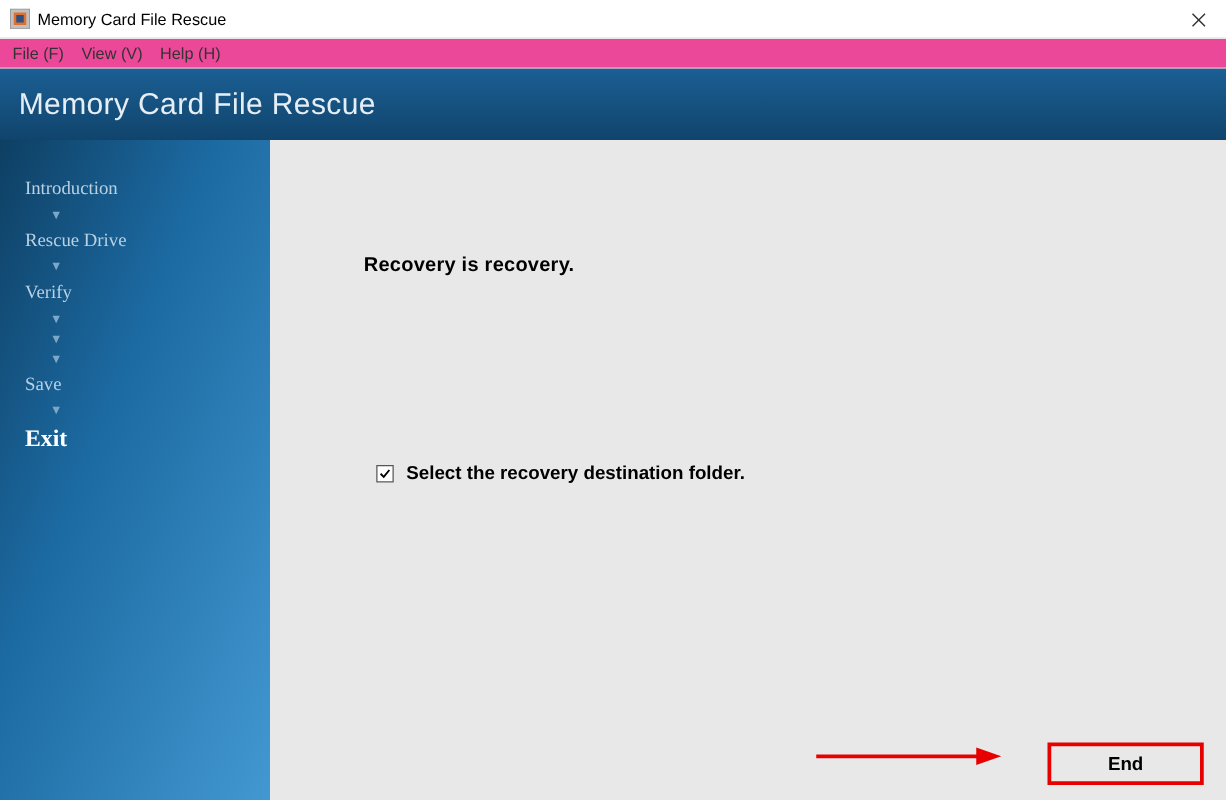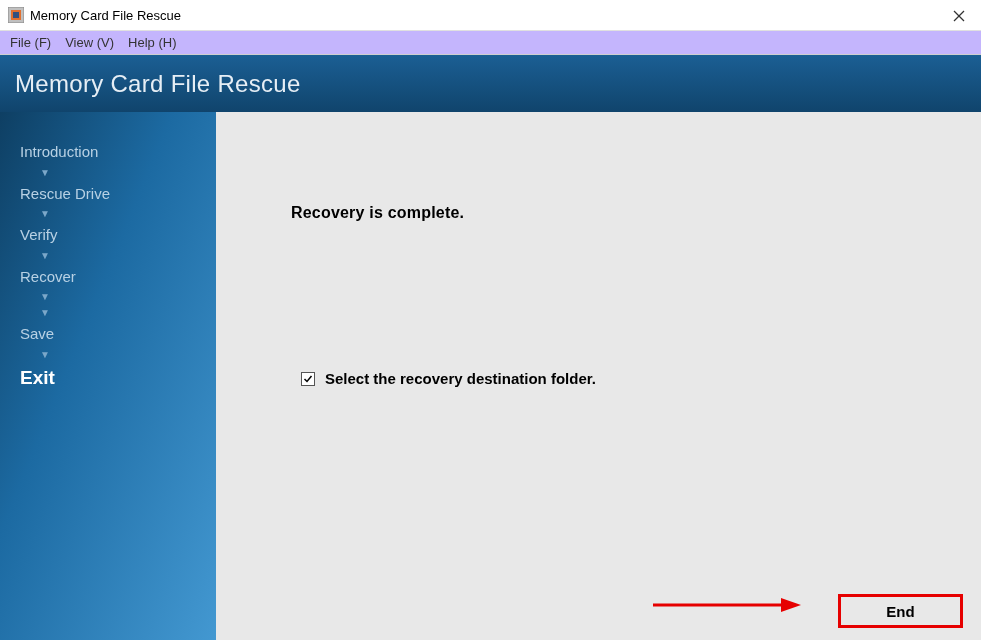--- a/index.html
+++ b/index.html
@@ -44,21 +44,21 @@
       height: 31px;
       display: flex;
       align-items: center;
       justify-content: center;
       font-size: 16px;
       color: #333;
     }
     
     .menu-bar {
       height: 24px;
-      background: #c4b5fd;
+      background: #ec4899;
       display: flex;
       align-items: center;
       padding-left: 6px;
       border-bottom: 1px solid #cfcfcf;
       font-size: 13px;
       color: #333;
     }
     .menu-bar .menu-item {
       padding: 2px 10px 2px 4px;
       cursor: default;
@@ -84,20 +84,21 @@
       width: 216px;
       background: linear-gradient(to bottom right, #0e3f63 0%, #1c6aa2 40%, #4398d1 100%);
       padding-top: 30px;
       color: #b8d1e4;
     }
     .sidebar .step {
       font-size: 15px;
       padding: 0 0 0 20px;
       line-height: 1.3;
       color: #b8d1e4;
+      font-family: Liberation Serif, serif;
     }
     .sidebar .step.active {
       color: #ffffff;
       font-weight: 600;
       font-size: 19px;
     }
     .sidebar .arrow-down {
       padding-left: 40px;
       color: #7ba7c9;
       font-size: 10px;
@@ -197,30 +198,29 @@
 </div>
 
 <div class="content-area">
   <div class="sidebar">
     <div class="step">Introduction</div>
     <div class="arrow-down">▼</div>
     <div class="step">Rescue Drive</div>
     <div class="arrow-down">▼</div>
     <div class="step">Verify</div>
     <div class="arrow-down">▼</div>
-    <div class="step">Recover</div>
     <div class="arrow-down">▼</div>
     <div class="arrow-down">▼</div>
     <div class="step">Save</div>
     <div class="arrow-down">▼</div>
     <div class="step active">Exit</div>
   </div>
 
   <div class="main-panel">
-    <div class="status-text">Recovery is complete.</div>
+    <div class="status-text">Recovery is recovery.</div>
 
     <div class="checkbox-row">
       <span class="cb">
         <svg width="10" height="10" viewBox="0 0 10 10">
           <polyline points="1.5,5 4,7.5 8.5,2" fill="none" stroke="#000" stroke-width="1.5"></polyline>
         </svg>
       </span>
       <span>Select the recovery destination folder.</span>
     </div>
 

